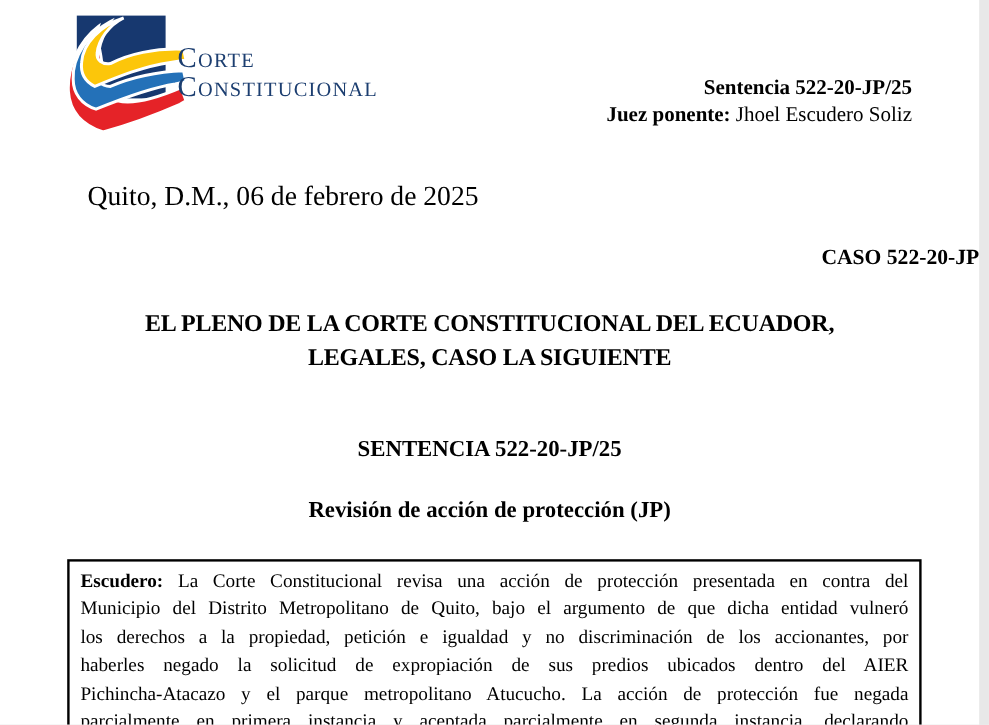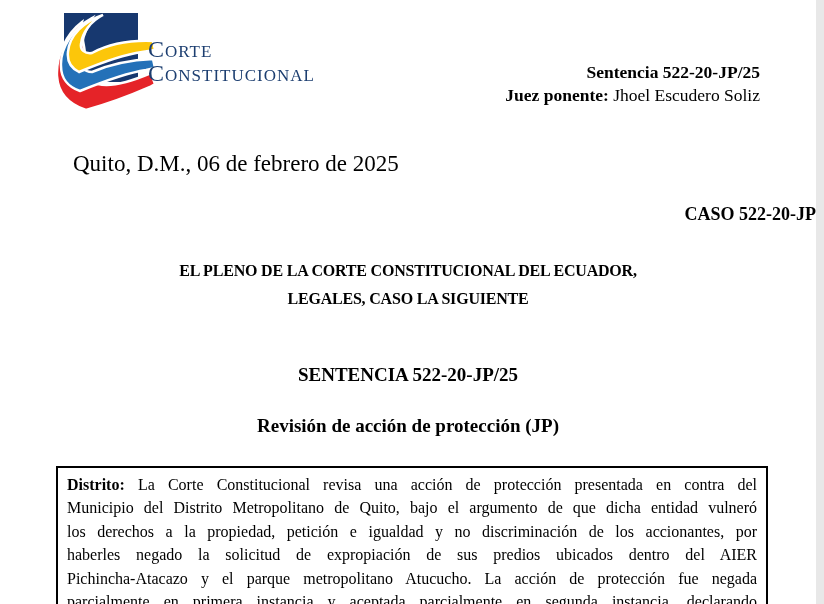--- a/index.html
+++ b/index.html
@@ -43,21 +43,21 @@
   .date-line { position: absolute; left: 57px; top: 151px; font-size: 23px; margin-left: 16px; }
 
   .caso {
     position: absolute; left: 0; right: 0; top: 204px;
     text-align: right; font-weight: bold; font-size: 18px;
   }
 
   .pleno {
     position: absolute; left: 0; right: 0; top: 257px;
     text-align: center; font-weight: bold;
-    font-size: 16px; line-height: 27.5px;
+    font-size: 20px; line-height: 27.5px;
     letter-spacing: -0.2px;
   }
 
   .stitle {
     position: absolute; left: 0; right: 0; top: 364px;
     text-align: center; font-weight: bold; font-size: 19px;
   }
 
   .rtitle {
     position: absolute; left: 0; right: 0; top: 415px;
@@ -111,21 +111,21 @@
   <div class="pleno">
     <div>EL PLENO DE LA CORTE CONSTITUCIONAL DEL ECUADOR,</div>
     <div>LEGALES, CASO LA SIGUIENTE</div>
   </div>
 
   <div class="stitle">SENTENCIA 522-20-JP/25</div>
 
   <div class="rtitle">Revisión de acción de protección (JP)</div>
 
   <div class="resumen-box">
-    <div class="rline"><b>Distrito:</b> <span>La Corte Constitucional revisa una acción de protección presentada en contra del</span></div>
+    <div class="rline"><b>Escudero:</b> <span>La Corte Constitucional revisa una acción de protección presentada en contra del</span></div>
     <div class="rline">Municipio del Distrito Metropolitano de Quito, bajo el argumento de que dicha entidad vulneró</div>
     <div class="rline">los derechos a la propiedad, petición e igualdad y no discriminación de los accionantes, por</div>
     <div class="rline">haberles negado la solicitud de expropiación de sus predios ubicados dentro del AIER</div>
     <div class="rline">Pichincha-Atacazo y el parque metropolitano Atucucho. La acción de protección fue negada</div>
     <div class="rline">parcialmente en primera instancia y aceptada parcialmente en segunda instancia, declarando</div>
 
   </div>
 
 </div>
 

